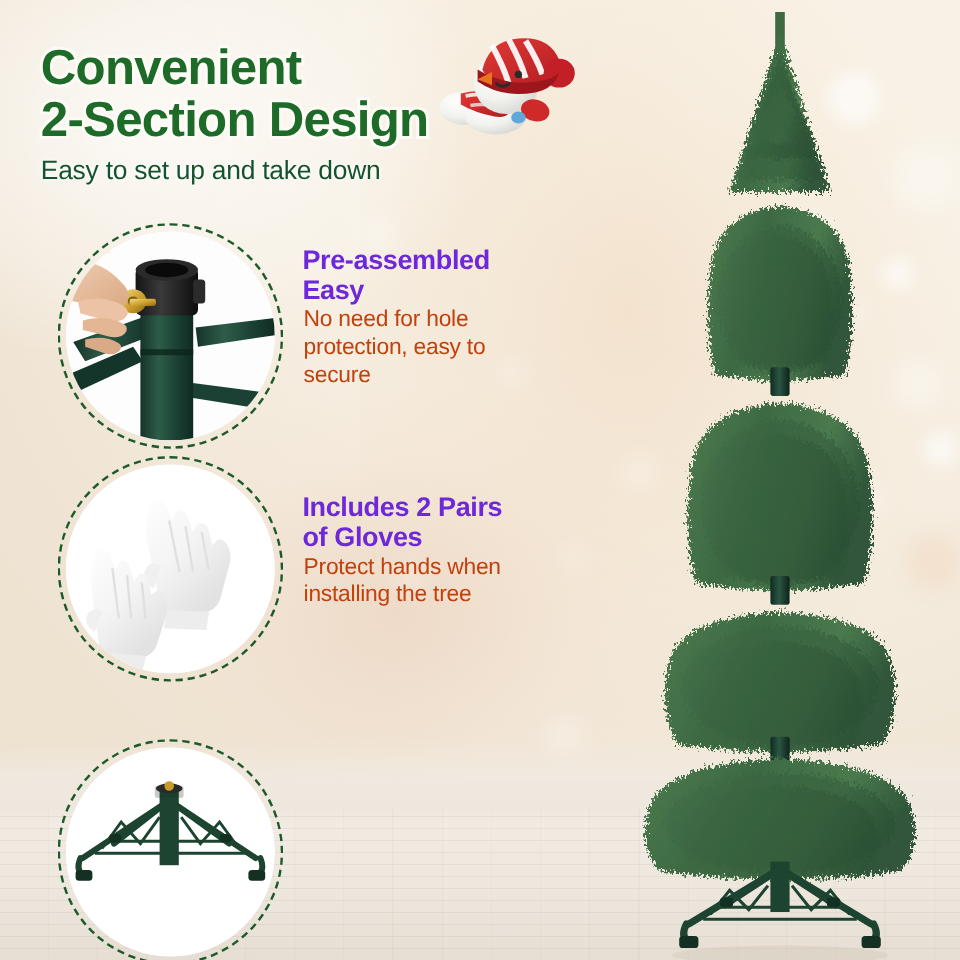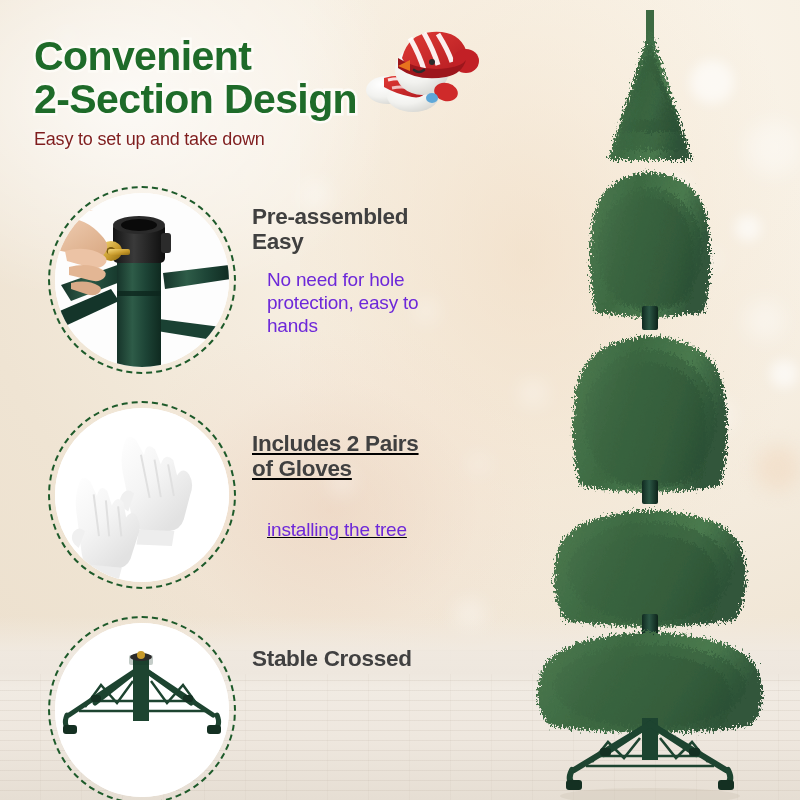--- a/index.html
+++ b/index.html
@@ -49,50 +49,50 @@
   
   .headline{position:absolute;left:34px;top:36px;width:470px;z-index:6;}
   .hl-line{
     font-size:41px;font-weight:bold;line-height:.98;letter-spacing:-.6px;
     color:#1e6b29;
     -webkit-text-stroke:5px #fdfbf6;
     paint-order:stroke fill;
     margin:0 0 3px 0;white-space:nowrap;
   }
   .subhead{
-    margin-top:10px;font-size:18px;color:#7f1d1d;letter-spacing:-.2px;white-space:nowrap;
+    margin-top:10px;font-size:22px;color:#14532d;letter-spacing:-.2px;white-space:nowrap;
     text-shadow:0 0 7px rgba(255,255,255,.95),0 0 4px rgba(255,255,255,.95);
   }
 
   
   .snowman{position:absolute;left:358px;top:18px;width:132px;height:104px;z-index:5;}
 
   
   .feature{position:absolute;z-index:4;display:flex;align-items:flex-start;}
   .f1{left:48px;top:186px;}
-  .f2{left:48px;top:401px;text-decoration:underline;}
+  .f2{left:48px;top:380px;}
   .f3{left:48px;top:616px;}
 
   .circle-wrap{position:relative;width:188px;height:188px;flex:0 0 188px;}
   .dashed-ring{
     position:absolute;inset:0;border-radius:50%;
     border:2px dashed #1d5a2a;
   }
   .circle-media{
     position:absolute;inset:7px;border-radius:50%;overflow:hidden;
     background:#ffffff;
   }
 
   .ftext{margin-left:16px;padding-top:18px;width:250px;}
   .ftitle{
-    font-size:22.5px;font-weight:bold;color:#404040;line-height:1.12;
+    font-size:22.5px;font-weight:bold;color:#6d28d9;line-height:1.12;
     letter-spacing:-.3px;margin:0 0 2px 0;
   }
   .fdesc{
-    font-size:19px;color:#6d28d9;line-height:1.2;letter-spacing:-.2px;margin:15px;
+    font-size:19px;color:#c2410c;line-height:1.2;letter-spacing:-.2px;margin:1px;
   }
   .f2 .ftext{padding-top:30px;}
   .f3 .ftext{padding-top:30px;}
 
   
   .tree{position:absolute;left:500px;top:0;width:300px;height:800px;z-index:3;}
   .tree svg{display:block;}
 </style>
 </head>
 <body>
@@ -229,21 +229,21 @@
       <div class="dashed-ring"></div>
     </div>
     <div class="ftext">
       <div class="ftitle">
         <span>Pre-assembled</span><br>
         <span>Easy</span>
       </div>
       <div class="fdesc">
         <span>No need for hole</span><br>
         <span>protection, easy to</span><br>
-        <span>hands</span>
+        <span>secure</span>
       </div>
     </div>
   </div>
 
   <div class="feature f2">
     <div class="circle-wrap">
       <div class="circle-media">
         <svg viewBox="0 0 174 174" width="174" height="174">
           <defs>
             <linearGradient id="gloveG" x1="0" y1="0" x2="0.4" y2="1">
@@ -270,21 +270,21 @@
         </svg>
       </div>
       <div class="dashed-ring"></div>
     </div>
     <div class="ftext">
       <div class="ftitle">
         <span>Includes 2 Pairs</span><br>
         <span>of Gloves</span>
       </div>
       <div class="fdesc">
-        <br>
+        <span>Protect hands when</span><br>
         <span>installing the tree</span>
       </div>
     </div>
   </div>
 
   <div class="feature f3">
     <div class="circle-wrap">
       <div class="circle-media">
         <svg viewBox="0 0 174 174" width="174" height="174">
           <rect width="174" height="174" fill="#ffffff"></rect>
@@ -311,21 +311,21 @@
             <rect x="152" y="102" width="14" height="9" rx="3"></rect>
             <rect x="36" y="72" width="10" height="7" rx="3"></rect>
             <rect x="128" y="72" width="10" height="7" rx="3"></rect>
           </g>
         </svg>
       </div>
       <div class="dashed-ring"></div>
     </div>
     <div class="ftext">
       <div class="ftitle">
-        <span>Stable Crossed</span><br>
+        <br>
       </div>
       <div class="fdesc">
         <br>
       </div>
     </div>
   </div>
 
   <div class="tree">
     <svg viewBox="0 0 300 800" width="300" height="800">
       <defs>

